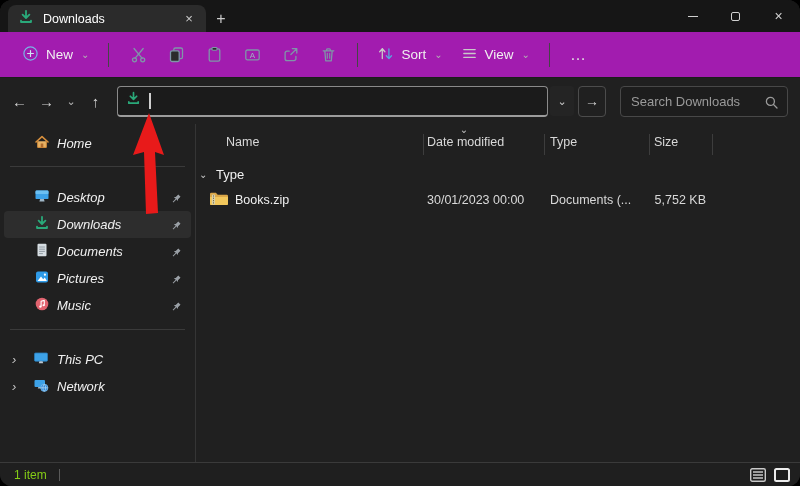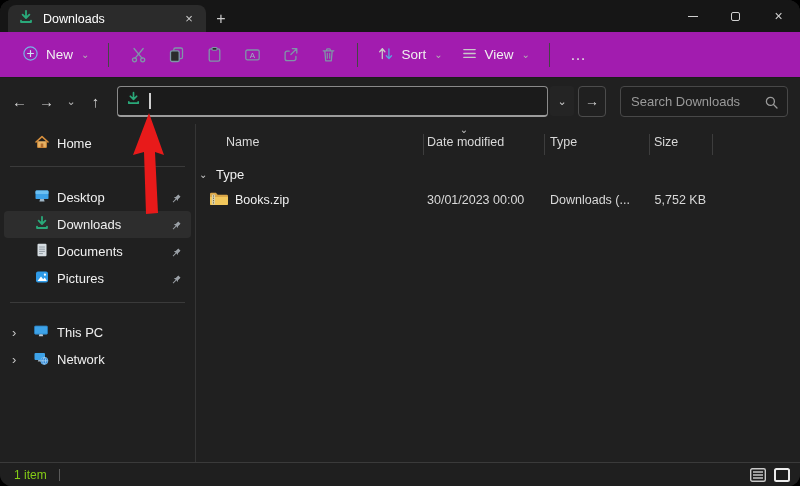--- a/index.html
+++ b/index.html
@@ -54,21 +54,21 @@
     display:flex; align-items:center; justify-content:center; color:#d4d4d4; font-size:14px; cursor:pointer; }
   .searchbox { width:168px; height:31px; margin:0 12px 0 14px; background:#1d1d1d;
     border:1px solid #484848; border-radius:4px; display:flex; align-items:center; position:relative; }
   .searchbox input { flex:1; background:transparent; border:none; outline:none; color:#dddddd;
     font-size:13px; padding:0 28px 0 10px; font-family:"Liberation Sans",sans-serif; }
   .searchbox input::placeholder { color:#9a9a9a; }
   .search-mag { position:absolute; right:8px; top:8px; }
 
   
   .main { position:absolute; top:124px; left:0; right:0; bottom:24px; display:flex; background:#202020; }
-  .sidebar { width:196px; border-right:1px solid #353535; padding-top:6px; position:relative; }
+  .sidebar { width:196px; border-right:1px solid #353535; padding-top:6px; position:relative;font-style:italic; }
   .side-item { height:27px; display:flex; align-items:center; padding-left:30px; position:relative;
     margin:0 4px; border-radius:4px; cursor:pointer; }
   .side-item.selected { background:#2d2d2d; }
   .side-item .lbl { font-size:13px; color:#f0f0f0; margin-left:7px; }
   .side-sep { height:1px; background:#3a3a3a; margin:9px 10px 17px 10px; }
   .side-sep.second { margin:10px 10px 16px 10px; }
   .pin { position:absolute; right:9px; top:7px; }
   .tree-item { height:27px; display:flex; align-items:center; padding-left:8px; margin:0 4px;
     border-radius:4px; cursor:pointer; }
   .tree-chev { width:14px; color:#c8c8c8; font-size:13px; }
@@ -317,20 +317,39 @@
         <span class="pin">
           <svg width="12" height="12" viewBox="0 0 12 12">
               <g transform="rotate(45 6 6)">
                 <path d="M4.4 1.2 h3.2 v3.6 l1.3 1.3 h-5.8 l1.3 -1.3 z" fill="#9aa0a6"></path>
                 <rect x="5.6" y="6.1" width="0.9" height="4.2" fill="#9aa0a6"></rect>
               </g>
             </svg>
         </span>
       </div>
 
+      <div class="side-item">
+        <span>
+          <svg width="16" height="16" viewBox="0 0 16 16">
+              <circle cx="8" cy="8" r="6.3" fill="#e0636f"></circle>
+              <path d="M7.1 10.6 V5.3 l3.2 -0.9 v4.8" stroke="#fff" stroke-width="1.1" fill="none" stroke-linecap="round" stroke-linejoin="round"></path>
+              <circle cx="6.3" cy="10.7" r="1.1" fill="#fff"></circle>
+              <circle cx="9.5" cy="9.3" r="1" fill="#fff"></circle>
+            </svg>
+        </span>
+        <span class="lbl">Music</span>
+        <span class="pin">
+          <svg width="12" height="12" viewBox="0 0 12 12">
+              <g transform="rotate(45 6 6)">
+                <path d="M4.4 1.2 h3.2 v3.6 l1.3 1.3 h-5.8 l1.3 -1.3 z" fill="#9aa0a6"></path>
+                <rect x="5.6" y="6.1" width="0.9" height="4.2" fill="#9aa0a6"></rect>
+              </g>
+            </svg>
+        </span>
+      </div>
 
 
       <div class="side-sep second"></div>
 
       <div class="tree-item">
         <span class="tree-chev">›</span>
         <span class="ticon">
           <svg width="16" height="16" viewBox="0 0 16 16">
               <rect x="1.5" y="3" width="13" height="8.2" rx="1" fill="#3da2e8" stroke="#2a7bb8" stroke-width="0.8"></rect>
               <path d="M5.8 13.3 h4.4 l-0.6 -2.1 h-3.2 z" fill="#b9c7d4"></path>
@@ -376,21 +395,21 @@
             <svg width="20" height="15" viewBox="0 0 20 15">
                 <path d="M1 3 a1.3 1.3 0 0 1 1.3 -1.3 h4.6 l1.8 2 h9 A1.3 1.3 0 0 1 19 5 v7.7 a1.3 1.3 0 0 1 -1.3 1.3 H2.3 A1.3 1.3 0 0 1 1 12.7 z" fill="#dba748"></path>
                 <path d="M1 6 h18 v6.7 a1.3 1.3 0 0 1 -1.3 1.3 H2.3 A1.3 1.3 0 0 1 1 12.7 z" fill="#f2c75c"></path>
                 <rect x="3" y="3.6" width="3" height="10" rx="0.6" fill="#d9d0ab"></rect>
                 <path d="M4.5 4.4 v8.6" stroke="#7a6f45" stroke-width="1" stroke-dasharray="1.2 1.1"></path>
               </svg>
           </span>
           <span class="fname">Books.zip</span>
         </div>
         <div class="file-cell cell-date">30/01/2023 00:00</div>
-        <div class="file-cell cell-type">Downloads (...</div>
+        <div class="file-cell cell-type">Documents (...</div>
         <div class="file-cell cell-size">5,752 KB</div>
       </div>
     </div>
   </div>
 
   <div class="statusbar">
     <span class="status-count">1 item</span>
     <span class="status-div"></span>
     <div class="status-views">
       <div class="view-btn">

